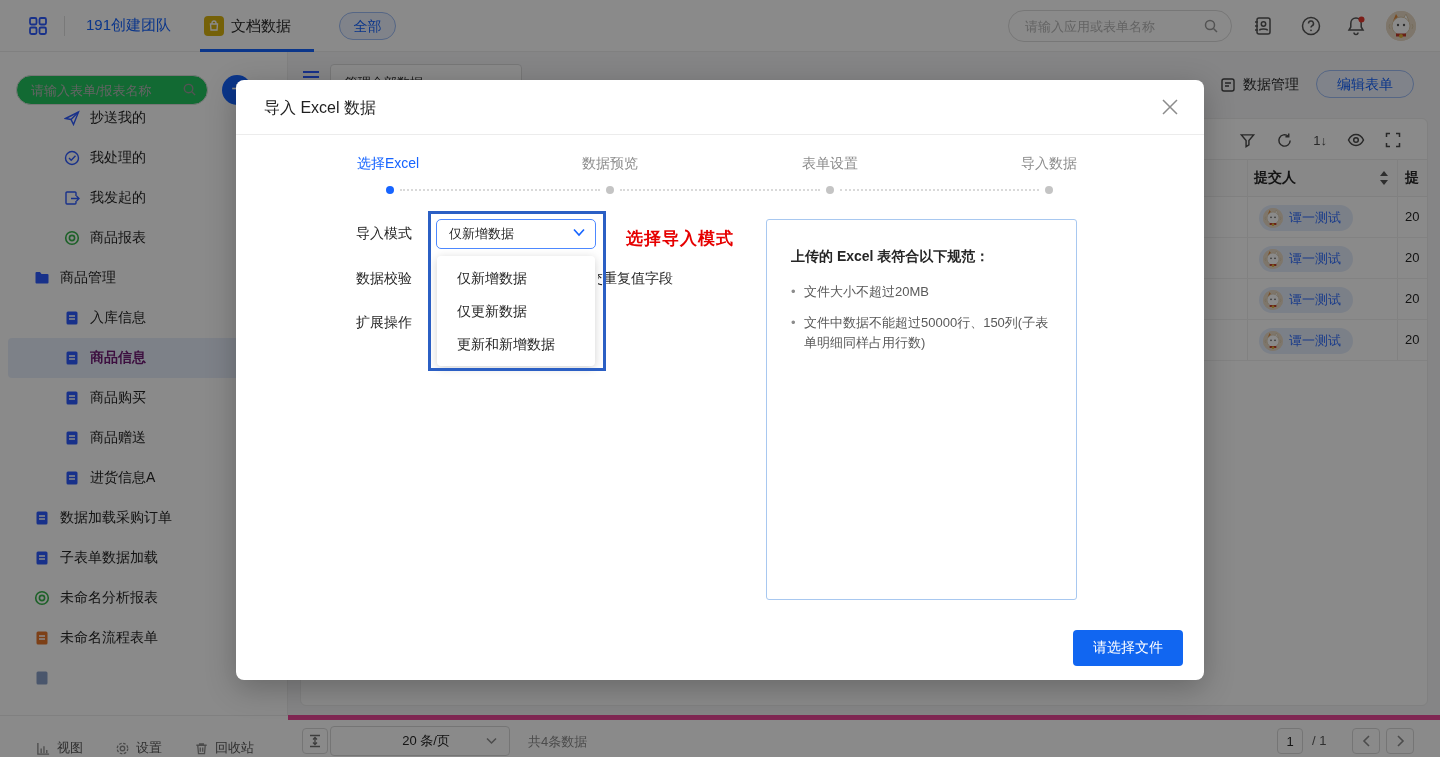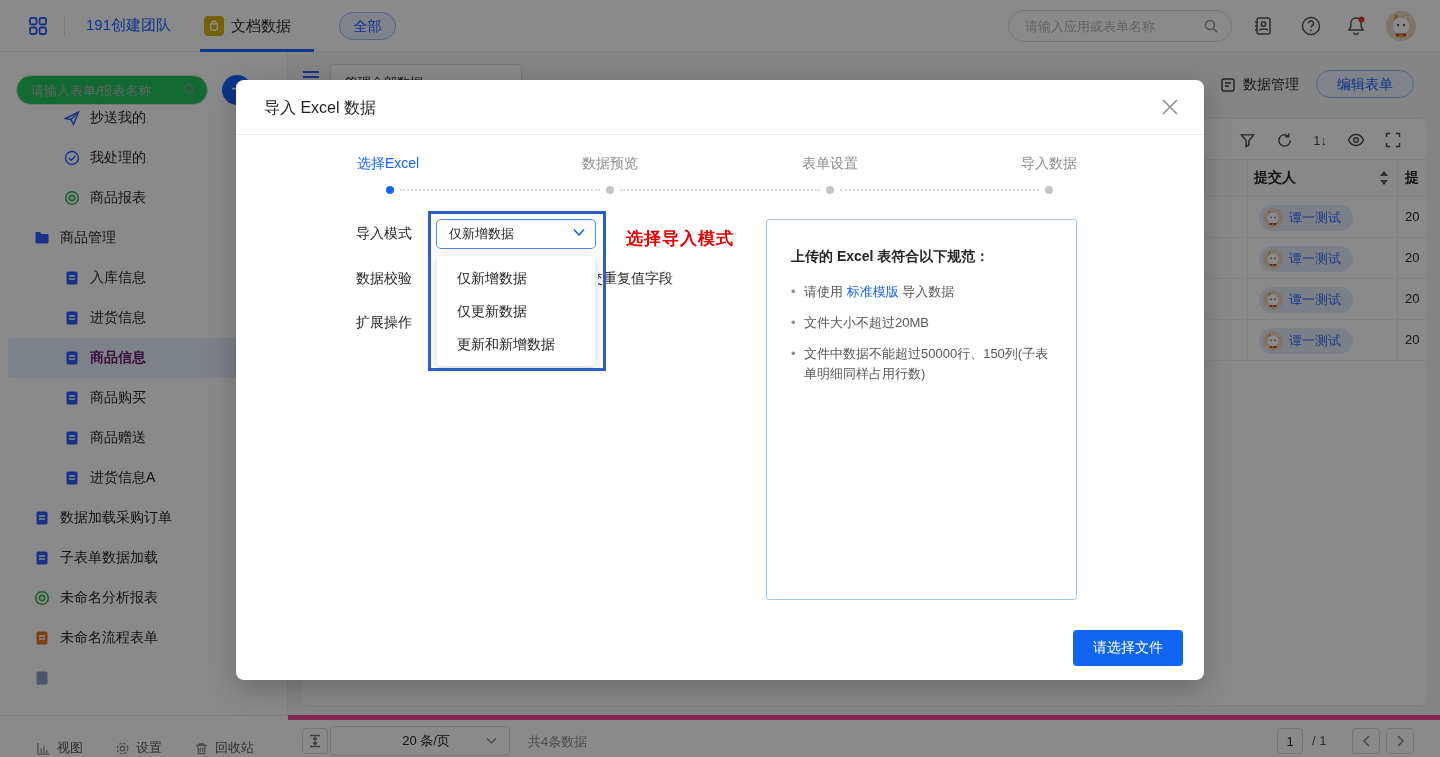--- a/index.html
+++ b/index.html
@@ -199,20 +199,29 @@
         <span class="ic">
           <svg width="16" height="16" viewBox="0 0 16 16" fill="none" stroke="#2e5bff" stroke-width="1.4">
               <circle cx="8" cy="8" r="6.5"></circle>
               <path d="M5 8 l2.2 2.2 L11.5 5.8"></path>
             </svg>
         </span>
           <span class="lbl">我处理的</span>
       </div>
       <div class="sb-item ind1">
         <span class="ic">
+          <svg width="16" height="16" viewBox="0 0 16 16" fill="none" stroke="#2e5bff" stroke-width="1.4">
+              <path d="M12 6 V3 a1 1 0 0 0 -1-1 H3 a1 1 0 0 0 -1 1 v10 a1 1 0 0 0 1 1 h8 a1 1 0 0 0 1-1 v-2"></path>
+              <path d="M7 8.5 h8 M12.5 6 L15 8.5 L12.5 11"></path>
+            </svg>
+        </span>
+          <span class="lbl">我发起的</span>
+      </div>
+      <div class="sb-item ind1">
+        <span class="ic">
           <svg width="16" height="16" viewBox="0 0 16 16" fill="none" stroke="#36b34a" stroke-width="1.6">
               <circle cx="8" cy="8" r="6.3"></circle>
               <circle cx="8" cy="8" r="2.6"></circle>
             </svg>
         </span>
           <span class="lbl">商品报表</span>
       </div>
       <div class="sb-item ind0">
         <span class="ic">
           <svg width="16" height="16" viewBox="0 0 16 16">
@@ -222,29 +231,20 @@
           <span class="lbl">商品管理</span>
       </div>
       <div class="sb-item ind1">
         <span class="ic">
           <svg width="16" height="16" viewBox="0 0 16 16">
               <rect x="2.5" y="1.5" width="11" height="13" rx="1.5" fill="#2e5bff"></rect>
               <path d="M5 6 h6 M5 9 h6" stroke="#fff" stroke-width="1.3"></path>
             </svg>
         </span>
           <span class="lbl">入库信息</span>
-      </div>
-      <div class="sb-item ind1">
-        <span class="ic">
-          <svg width="16" height="16" viewBox="0 0 16 16">
-              <rect x="2.5" y="1.5" width="11" height="13" rx="1.5" fill="#2e5bff"></rect>
-              <path d="M5 6 h6 M5 9 h6" stroke="#fff" stroke-width="1.3"></path>
-            </svg>
-        </span>
-          <span class="lbl">进货信息</span>
       </div>
       <div class="sb-item ind1 sel">
         <span class="ic">
           <svg width="16" height="16" viewBox="0 0 16 16">
               <rect x="2.5" y="1.5" width="11" height="13" rx="1.5" fill="#2e5bff"></rect>
               <path d="M5 6 h6 M5 9 h6" stroke="#fff" stroke-width="1.3"></path>
             </svg>
         </span>
           <span class="lbl">商品信息</span>
       </div>
@@ -522,21 +522,20 @@
       <div class="dd-opt">仅新增数据</div>
       <div class="dd-opt">仅更新数据</div>
       <div class="dd-opt">更新和新增数据</div>
     </div>
 
     <div class="hl-box"></div>
     <div class="anno-red">选择导入模式</div>
 
     <div class="spec">
       <h3>上传的 Excel 表符合以下规范：</h3>
-      <li><span>请使用 </span><a>标准模版</a><span> 导入数据</span></li>
       <li>文件大小不超过20MB</li>
       <li>文件中数据不能超过50000行、150列(子表单明细同样占用行数)</li>
     </div>
 
     <button class="m-submit">请选择文件</button>
   </div>
 
 </div>
 
 </body></html>

